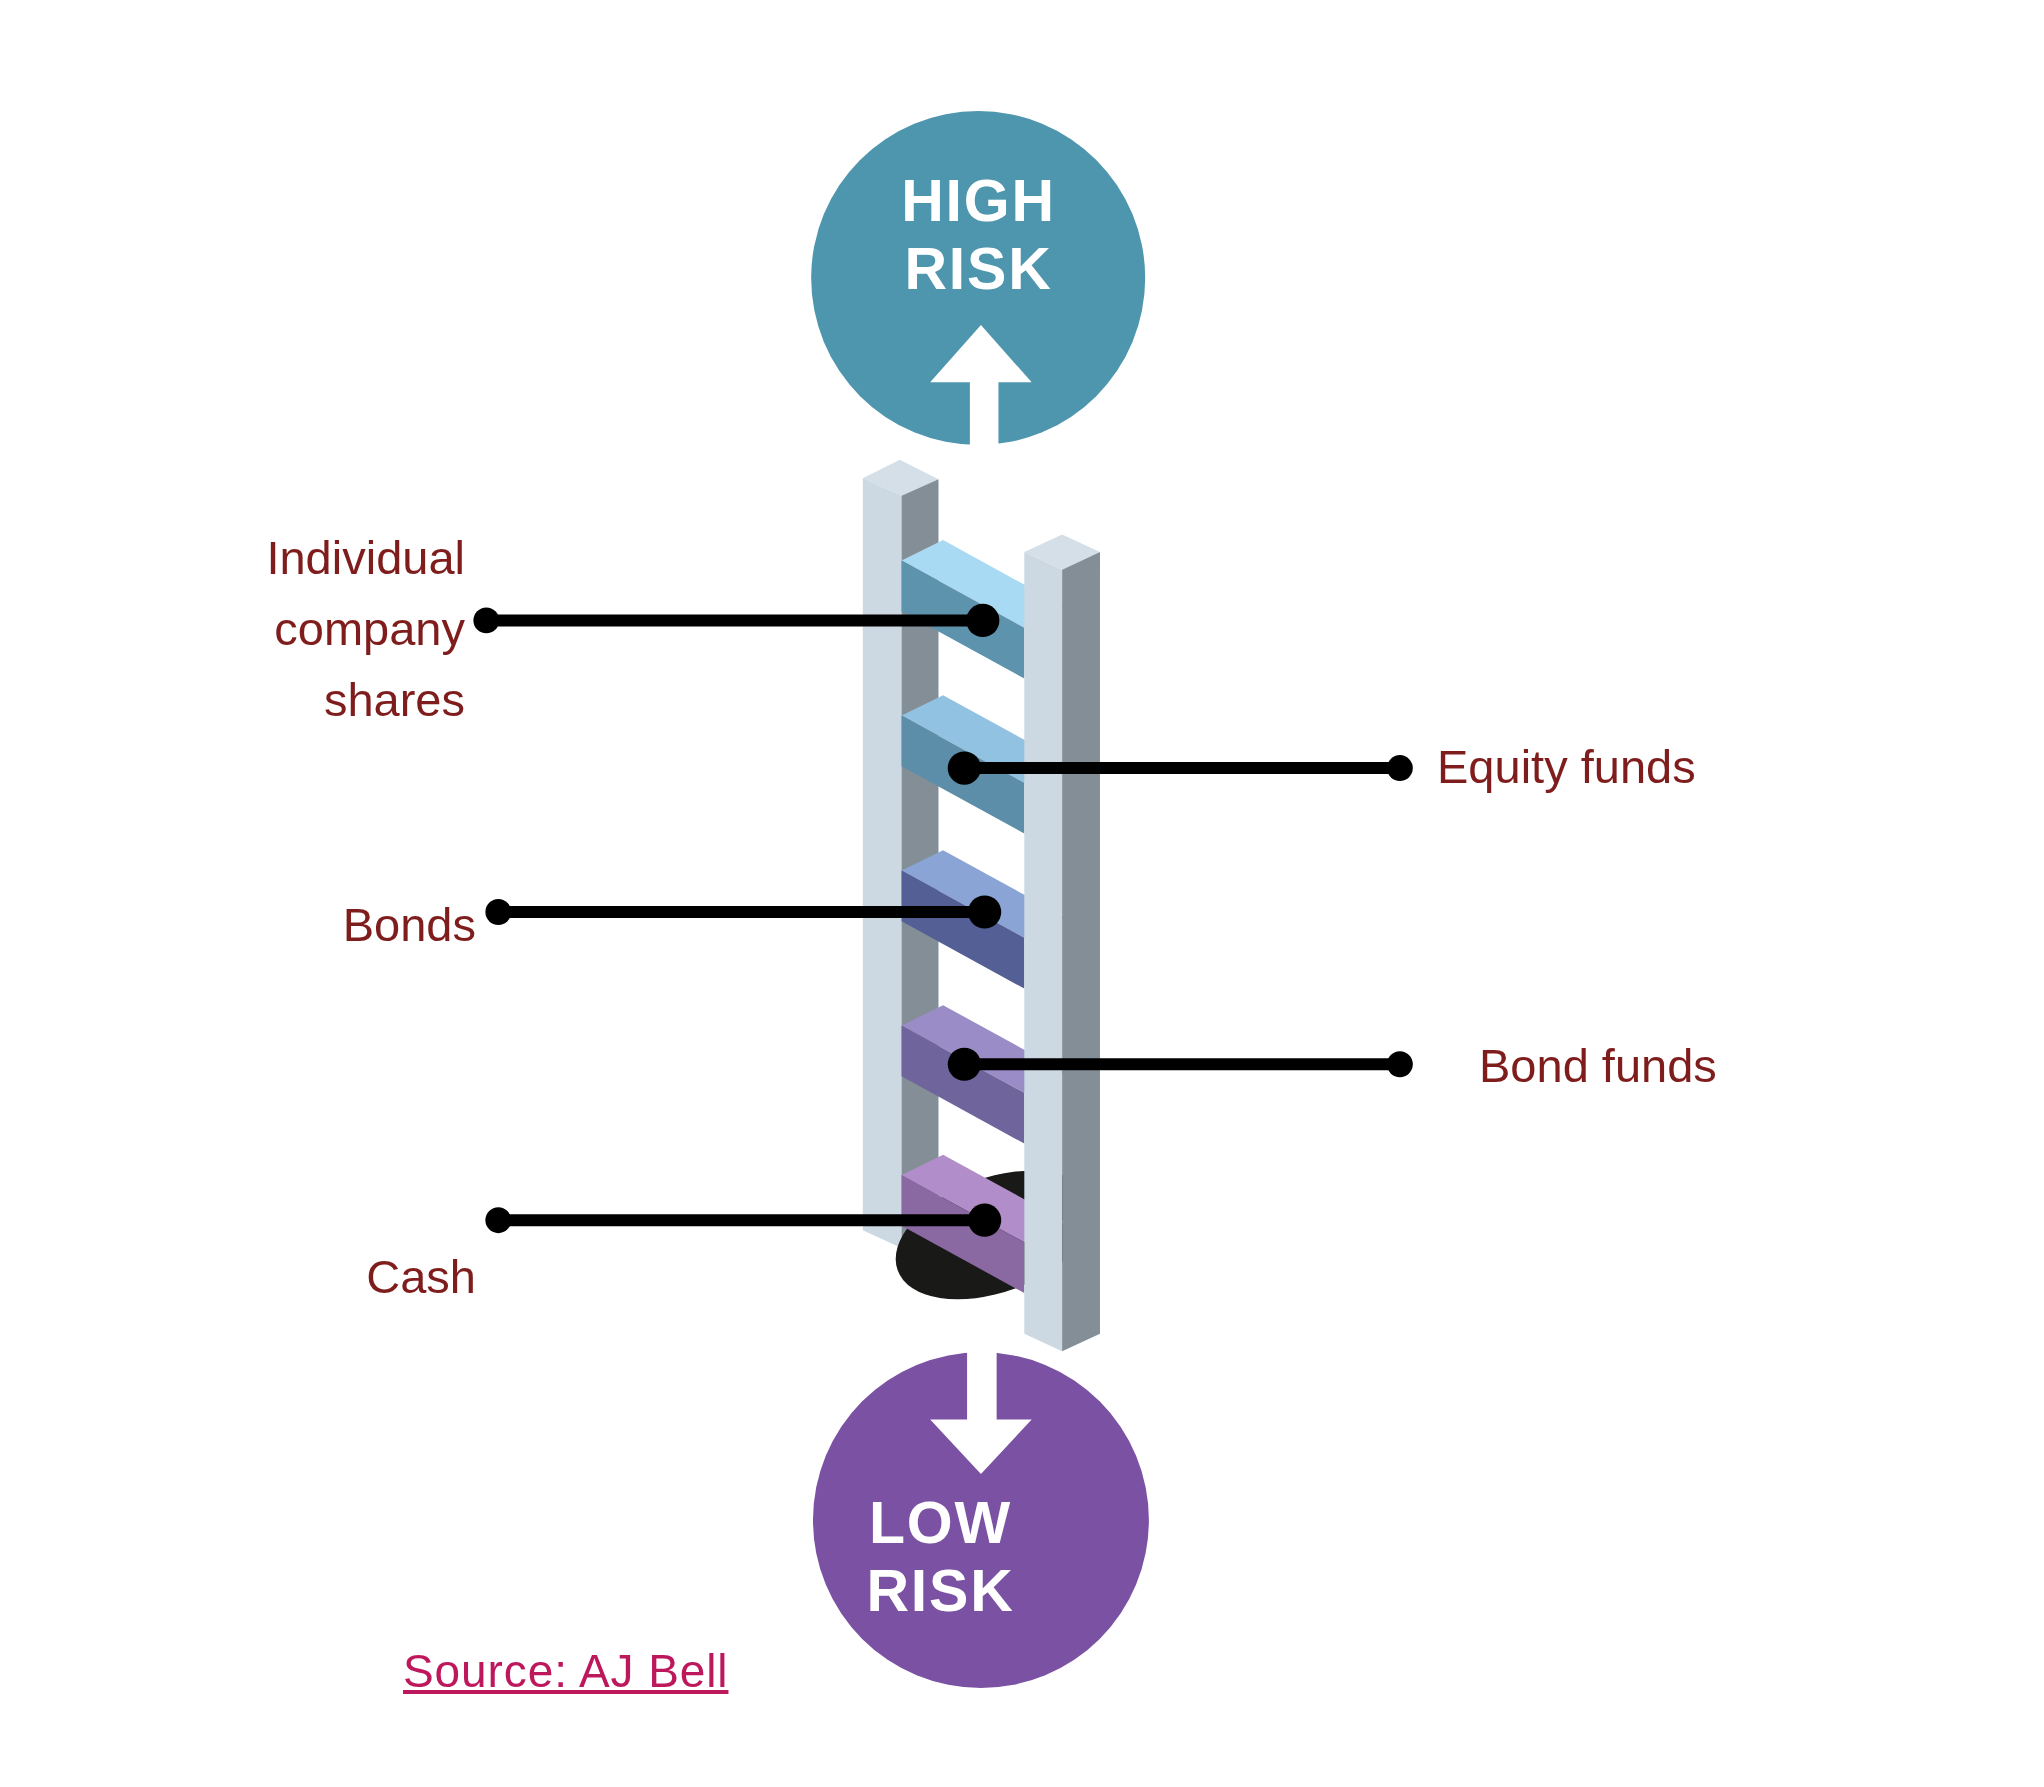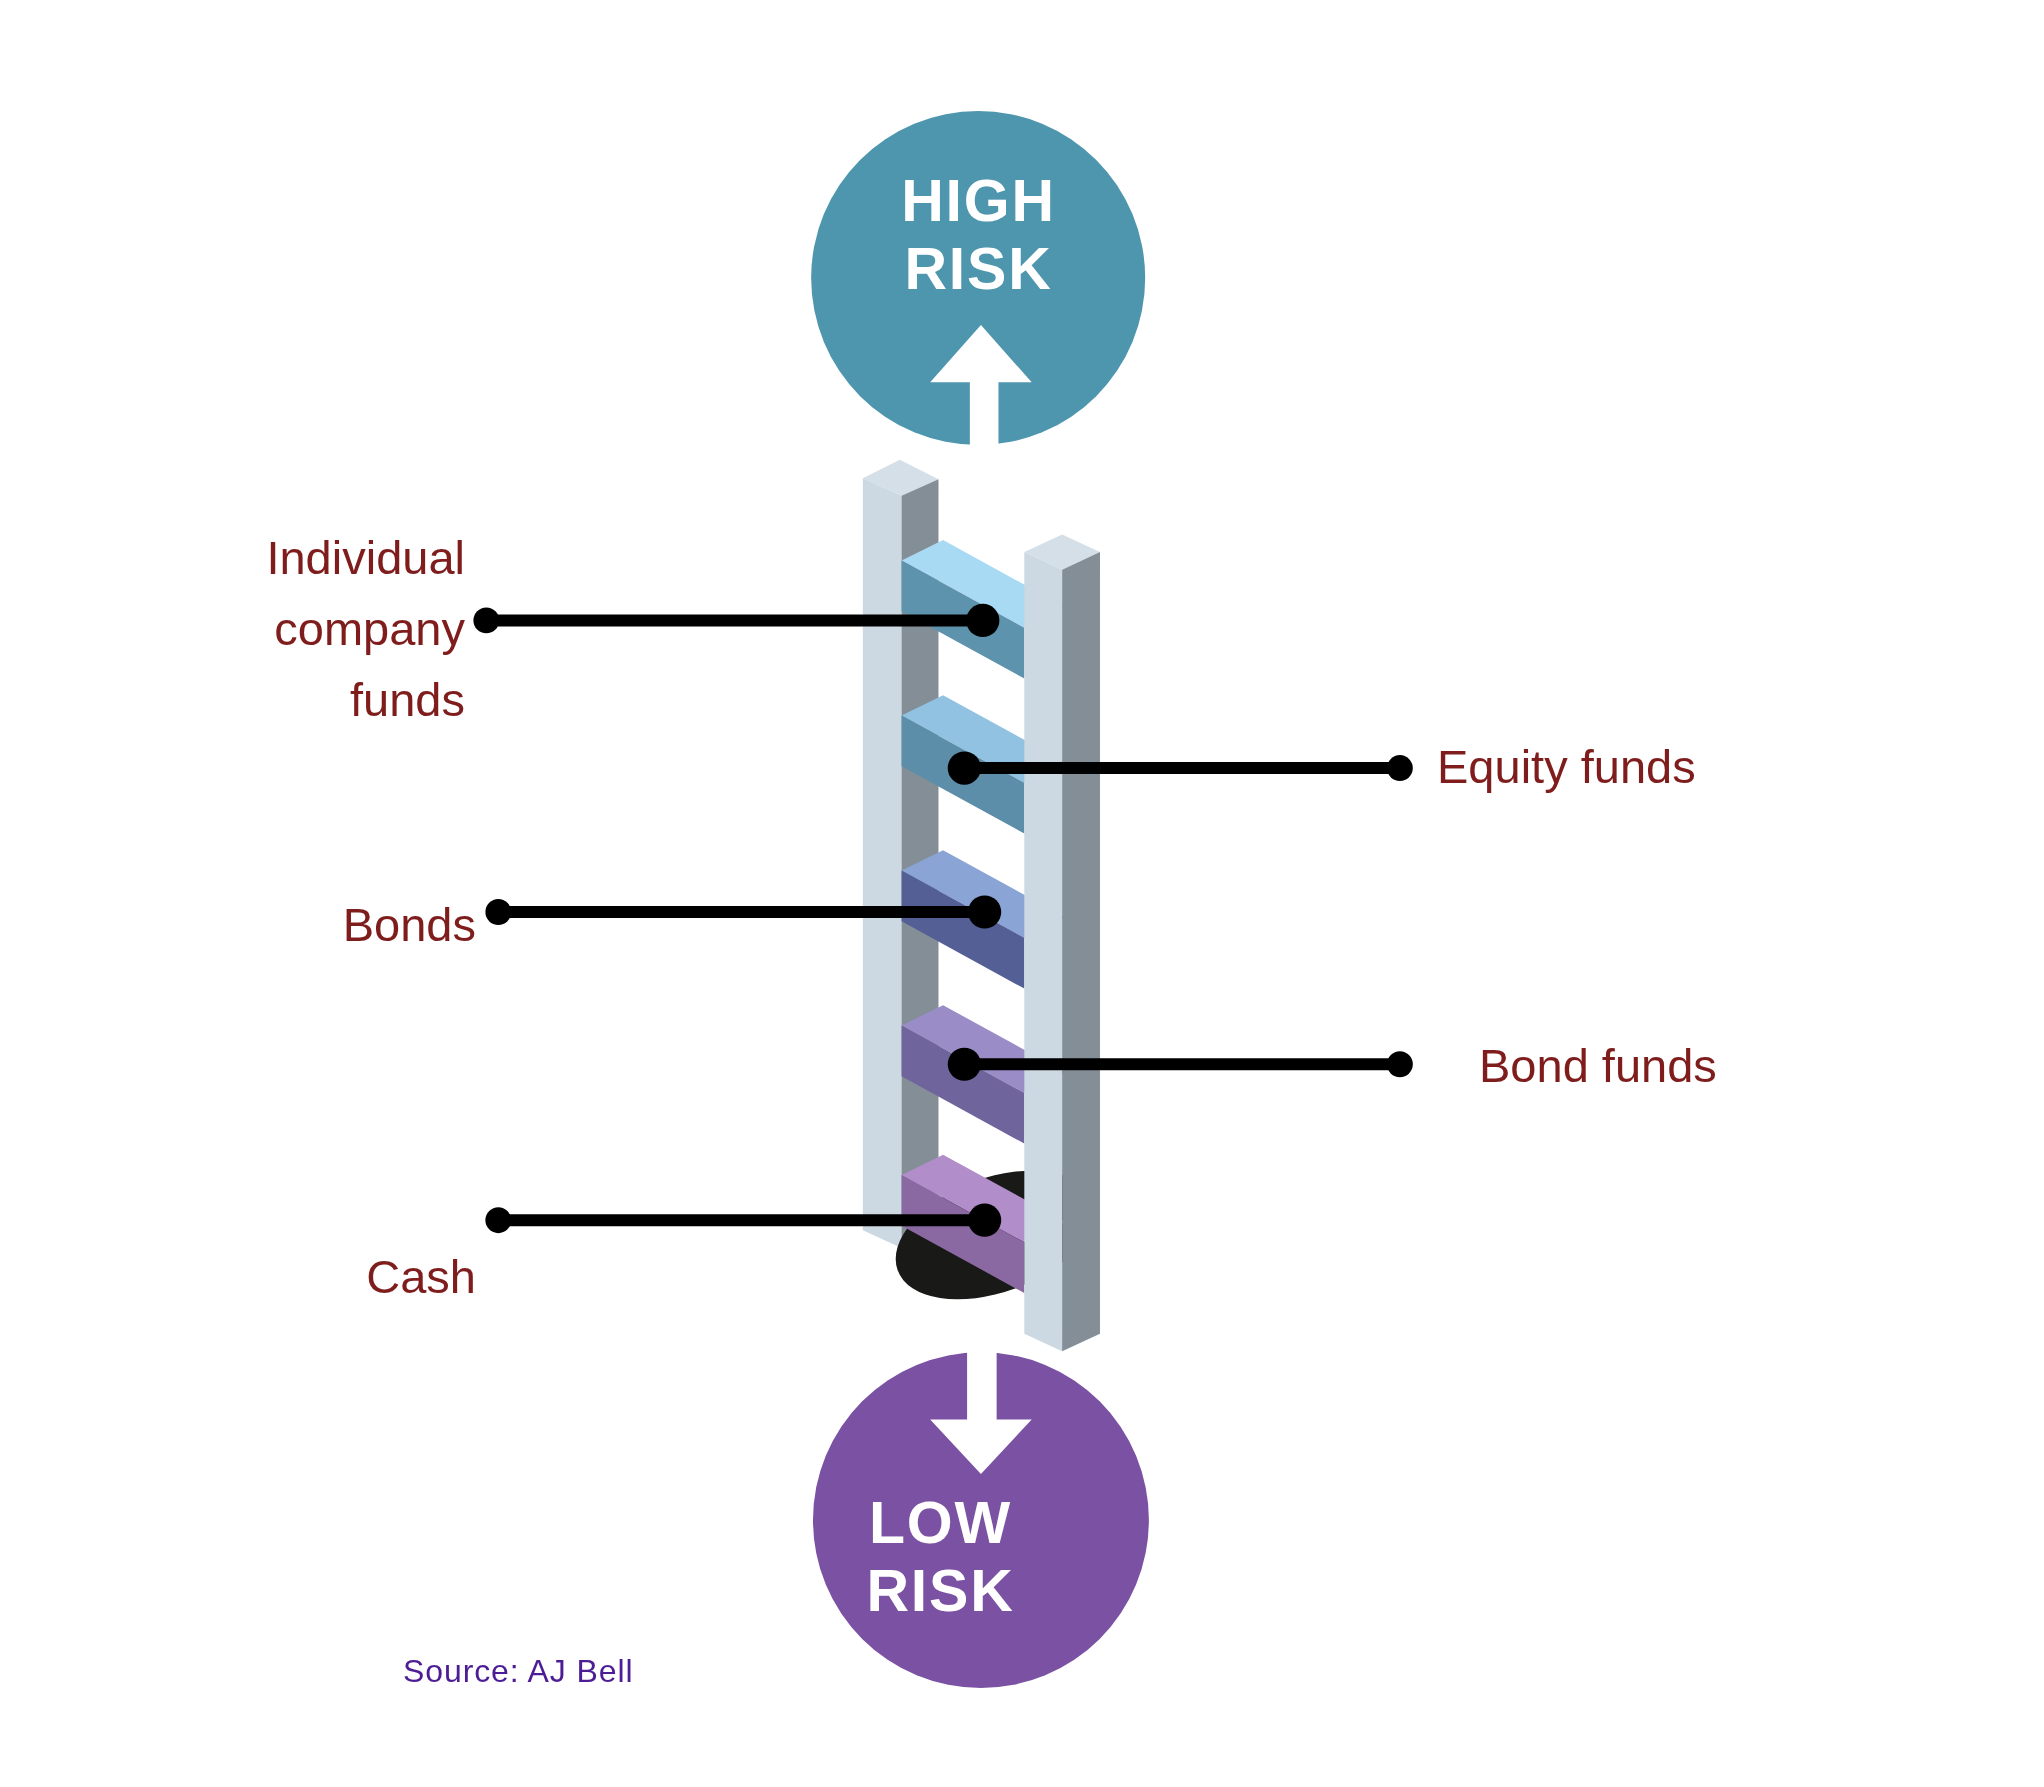--- a/index.html
+++ b/index.html
@@ -16,22 +16,22 @@
     position:absolute;width:369px;text-align:center;
     color:#ffffff;font-size:59px;line-height:68px;font-weight:700;
     letter-spacing:1.8px;
   }
   .side-label{
     position:absolute;color:#7f1d1d;font-size:47px;line-height:71px;
     font-weight:500;white-space:nowrap;
   }
   .side-label.right-align{text-align:right;}
   .source-note{
-    position:absolute;color:#4c1d95;font-size:32px;line-height:50px;
-    font-weight:400;letter-spacing:0.9px;white-space:nowrap;
+    position:absolute;color:#be185d;font-size:46px;line-height:50px;
+    font-weight:400;letter-spacing:0.9px;white-space:nowrap;text-decoration:underline;
   }
 </style>
 </head>
 <body>
 
 <div class="stage">
 
   <svg width="2044" height="1788" viewBox="0 0 2215 1937">
 
     <g>
@@ -112,21 +112,21 @@
     <div>RISK</div>
   </div>
   <div class="circle-text" style="left:756px;top:1489px;">
     <div>LOW</div>
     <div>RISK</div>
   </div>
 
   <div class="side-label right-align" style="right:1592px;top:522px;">
     <div>Individual</div>
     <div>company</div>
-    <div>funds</div>
+    <div>shares</div>
   </div>
   <div class="side-label right-align" style="right:1581px;top:889px;">
     <div>Bonds</div>
   </div>
   <div class="side-label right-align" style="right:1581px;top:1241px;">
     <div>Cash</div>
   </div>
 
   <div class="side-label" style="left:1437px;top:731px;">Equity funds</div>
   <div class="side-label" style="left:1437px;top:1030px;margin-left:42px;">Bond funds</div>

